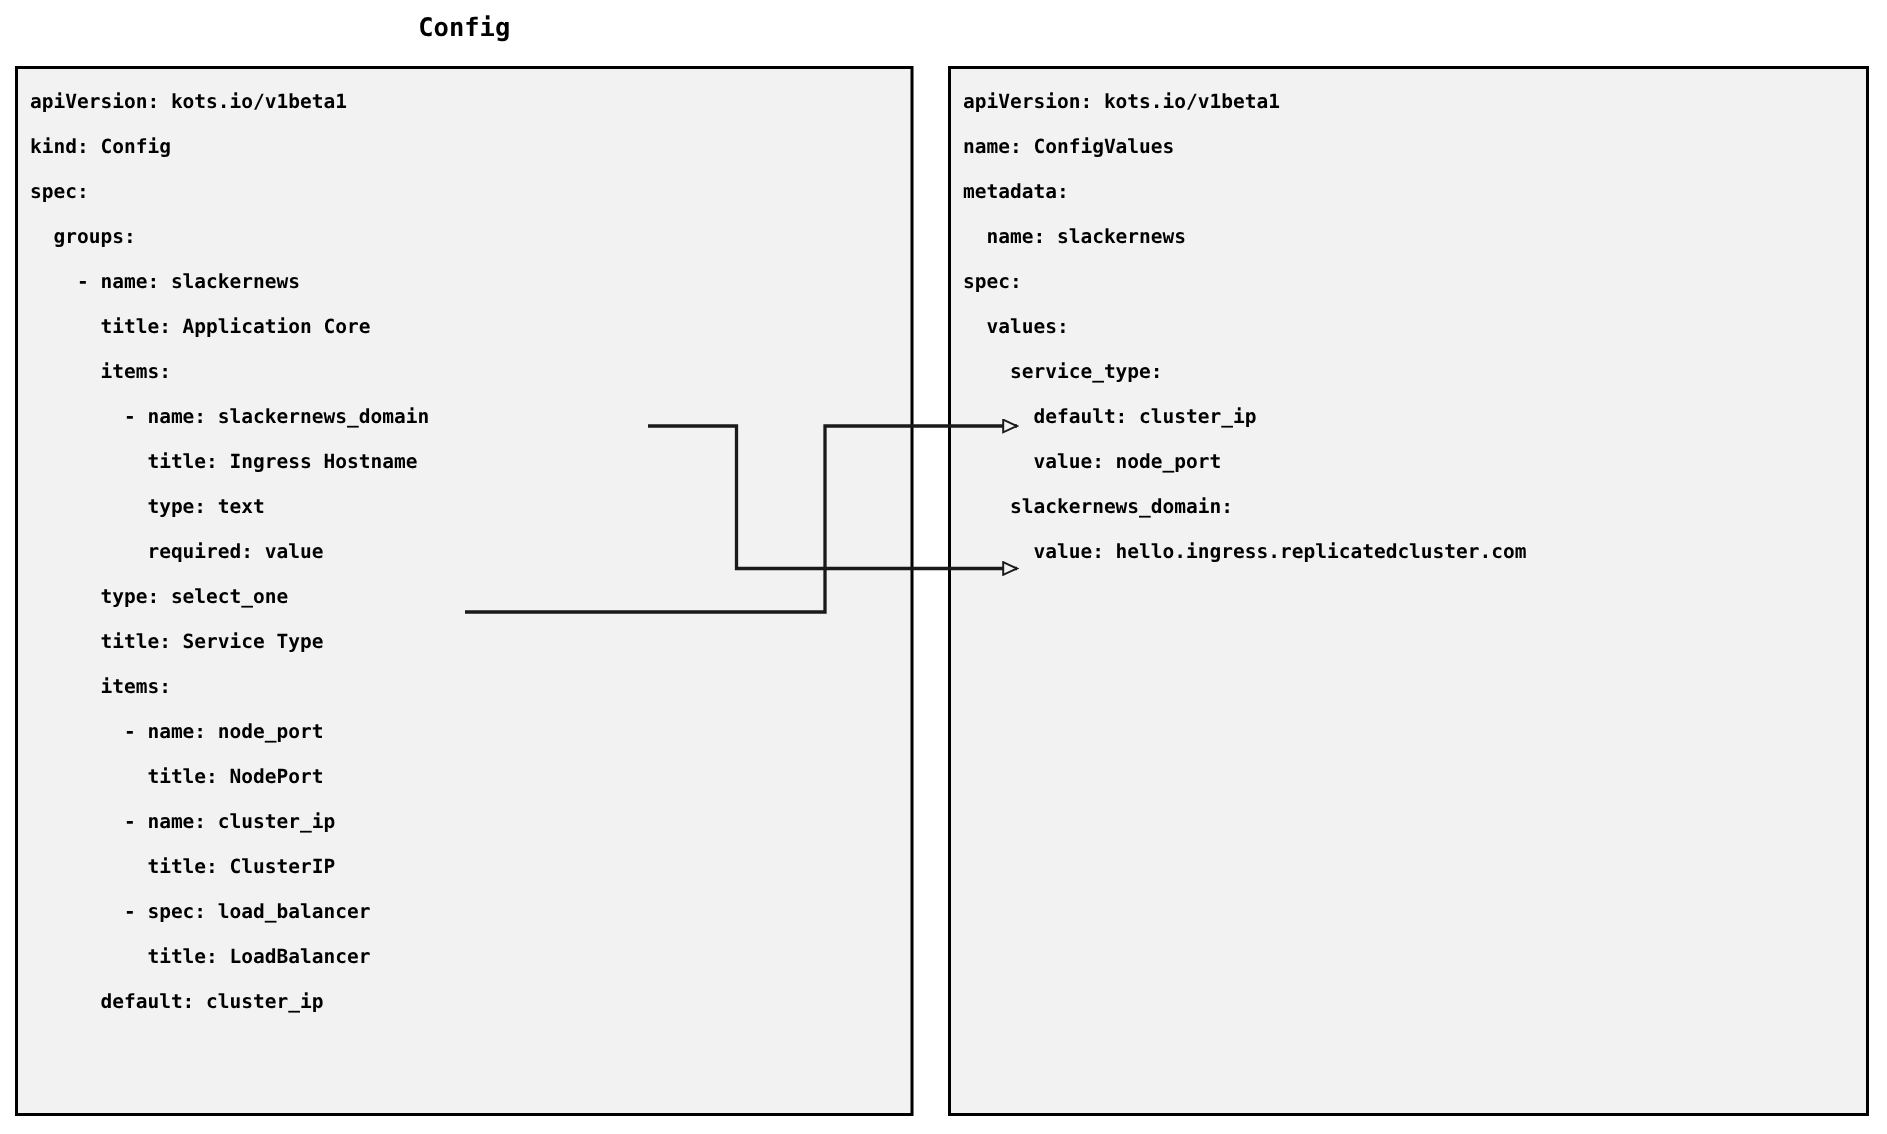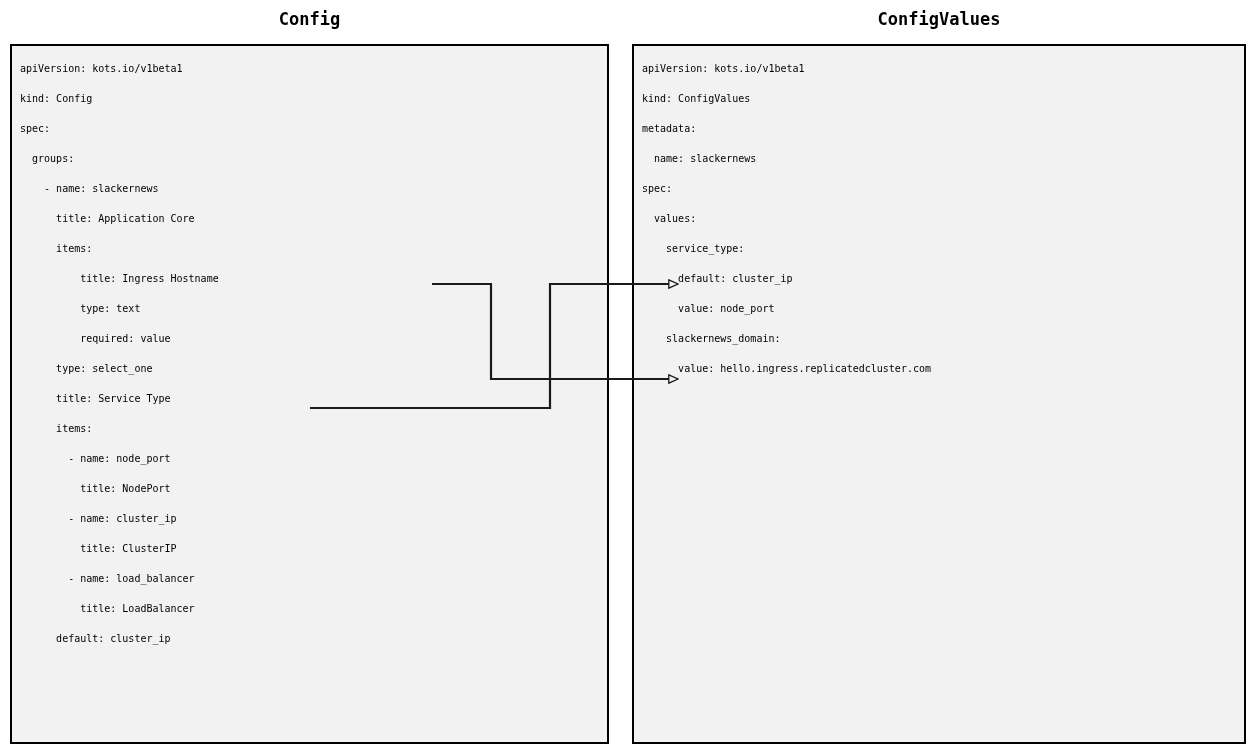--- a/index.html
+++ b/index.html
@@ -69,22 +69,22 @@
     position: absolute;
     left: 8px;
     top: 8px;
     right: 0;
     margin: 0;
     padding: 0;
   }
 
   .yline {
     font-family: "DejaVu Sans Mono", "Liberation Mono", monospace;
-    font-weight: normal;
-    font-size: 10px;
+    font-weight: bold;
+    font-size: 13px;
     line-height: 30px;
     height: 30px;
     color: #000000;
     white-space: pre;
     letter-spacing: 0px;
   }
 
   
   #connectors {
     position: absolute;
@@ -95,51 +95,51 @@
     pointer-events: none;
   }
 </style>
 </head>
 <body>
 
 <div class="stage">
 
   <div class="panel-title" id="title-config">Config</div>
 
-  <div class="panel-title" id="title-configvalues">ConfigValues</div>
 
   <div class="panel" id="panel-config">
     <div class="yaml" id="yaml-left">
         <div class="yline">apiVersion: kots.io/v1beta1</div>
         <div class="yline">kind: Config</div>
         <div class="yline">spec:</div>
         <div class="yline">  groups:</div>
         <div class="yline">    - name: slackernews</div>
         <div class="yline">      title: Application Core</div>
         <div class="yline">      items:</div>
+        <div class="yline">        - name: slackernews_domain</div>
         <div class="yline">          title: Ingress Hostname</div>
         <div class="yline">          type: text</div>
         <div class="yline">          required: value</div>
         <div class="yline">      type: select_one</div>
         <div class="yline">      title: Service Type</div>
         <div class="yline">      items:</div>
         <div class="yline">        - name: node_port</div>
         <div class="yline">          title: NodePort</div>
         <div class="yline">        - name: cluster_ip</div>
         <div class="yline">          title: ClusterIP</div>
-        <div class="yline">        - name: load_balancer</div>
+        <div class="yline">        - spec: load_balancer</div>
         <div class="yline">          title: LoadBalancer</div>
         <div class="yline">      default: cluster_ip</div>
       </div>
   </div>
 
   <div class="panel" id="panel-configvalues">
     <div class="yaml" id="yaml-right">
         <div class="yline">apiVersion: kots.io/v1beta1</div>
-        <div class="yline">kind: ConfigValues</div>
+        <div class="yline">name: ConfigValues</div>
         <div class="yline">metadata:</div>
         <div class="yline">  name: slackernews</div>
         <div class="yline">spec:</div>
         <div class="yline">  values:</div>
         <div class="yline">    service_type:</div>
         <div class="yline">      default: cluster_ip</div>
         <div class="yline">      value: node_port</div>
         <div class="yline">    slackernews_domain:</div>
         <div class="yline">      value: hello.ingress.replicatedcluster.com</div>
       </div>

